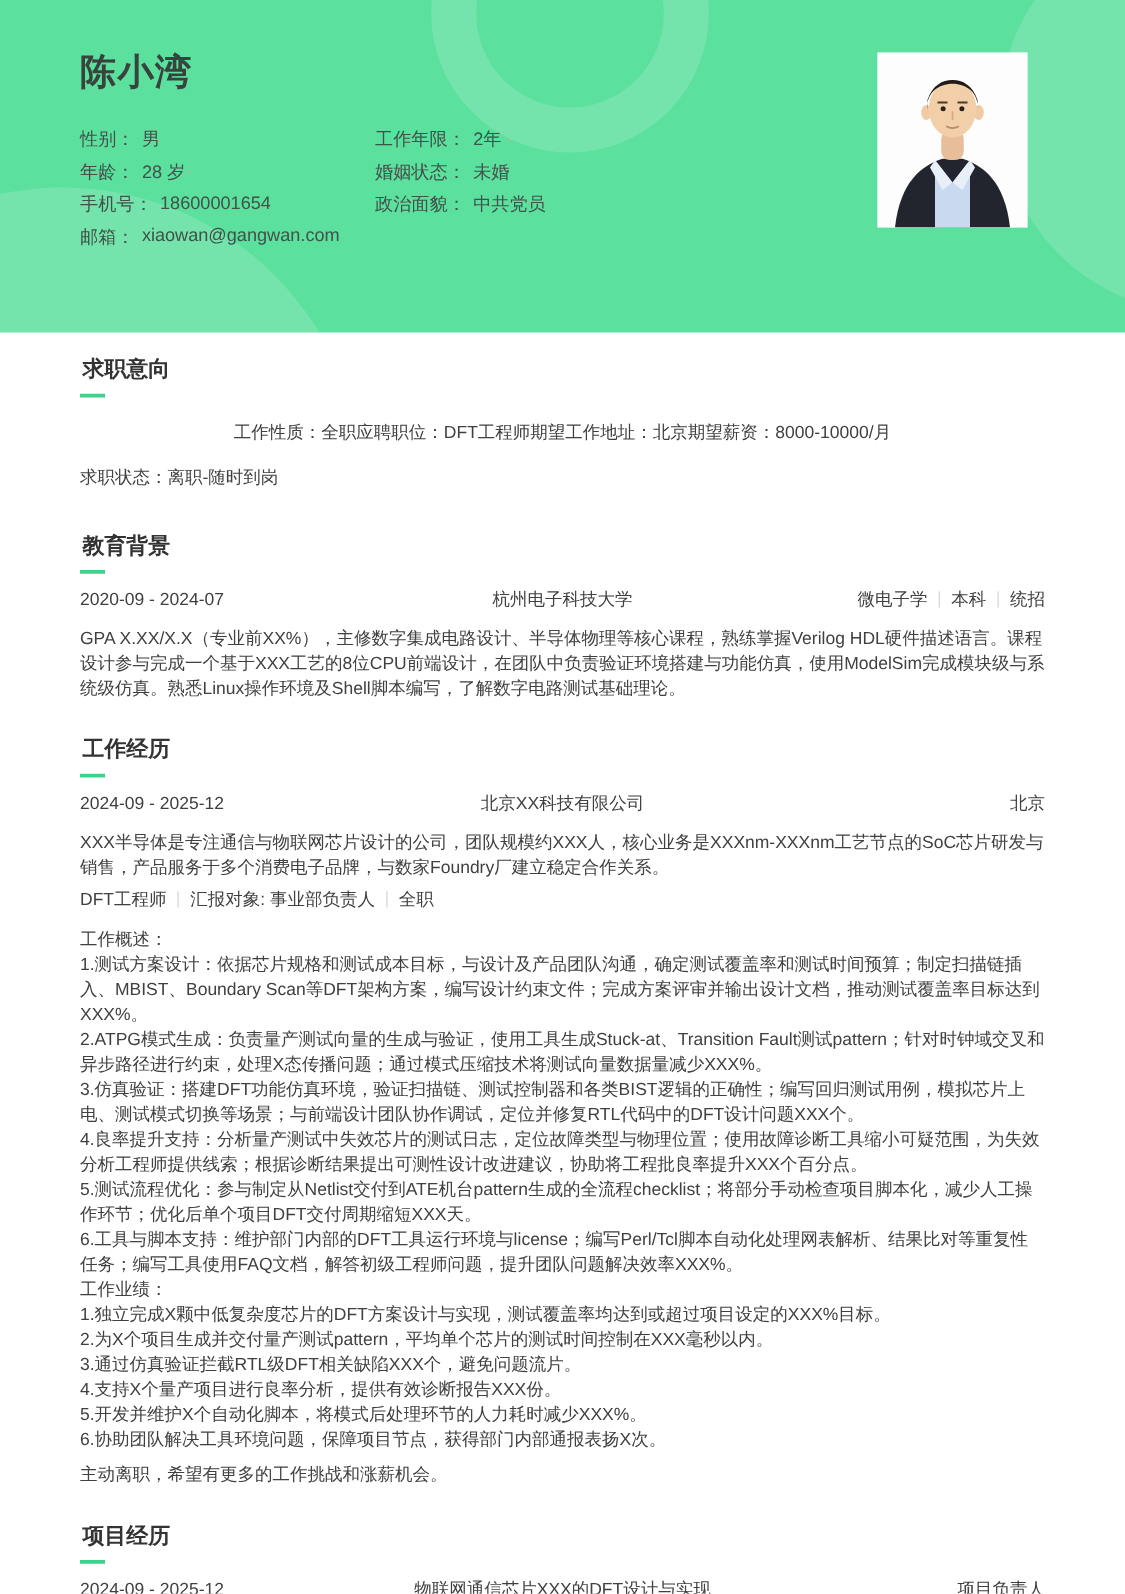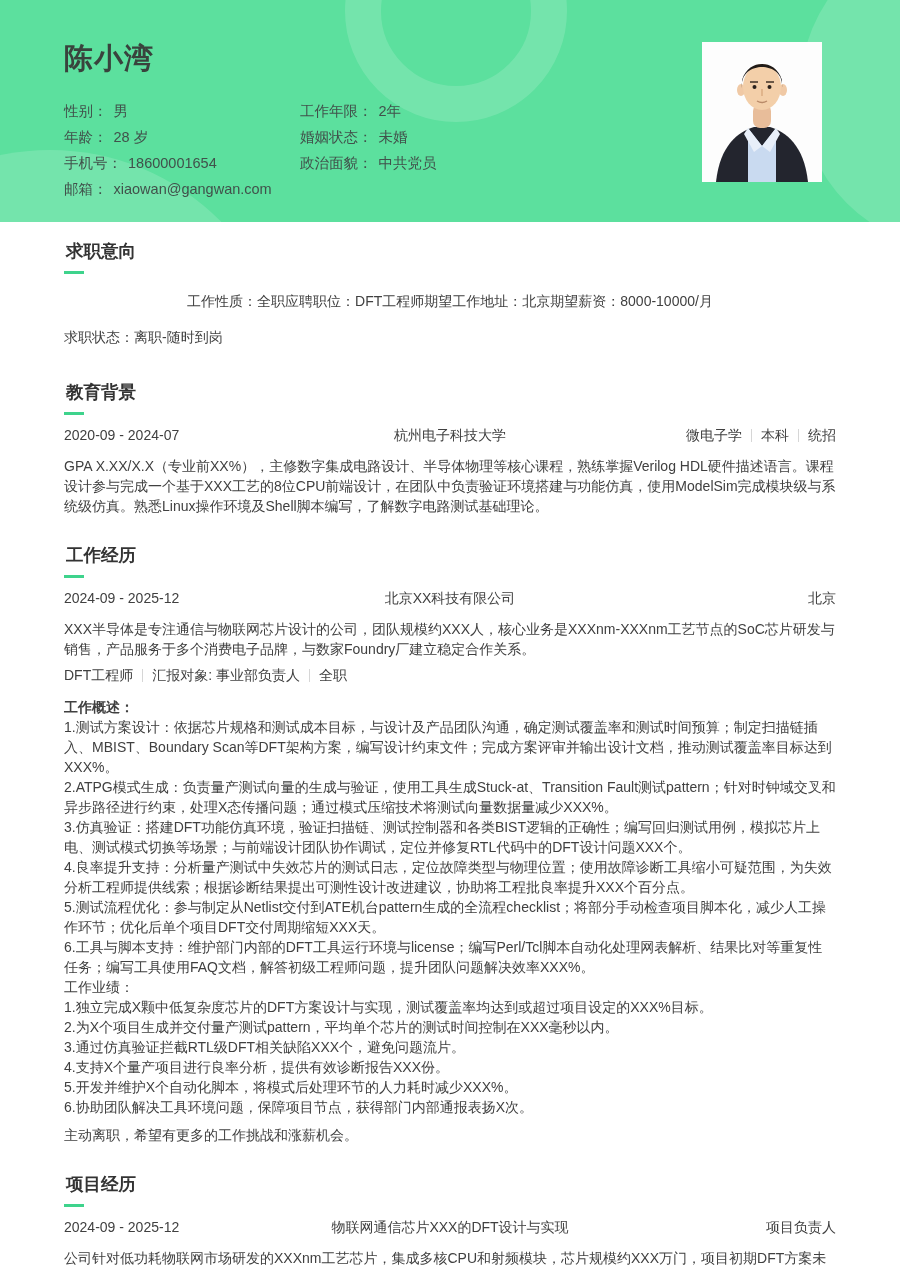--- a/index.html
+++ b/index.html
@@ -3,21 +3,21 @@
 <meta charset="utf-8">
 <style>
   html,body{margin:0;padding:0;}
   body{
     width:900px;height:1275px;overflow:hidden;background:#ffffff;
     font-family:"Liberation Sans","DejaVu Sans",sans-serif;color:#404040;
   }
   .page{width:900px;height:1275px;overflow:hidden;position:relative;}
 
   
-  .hdr{position:relative;height:222px;background:#5CE09E;overflow:hidden;}
+  .hdr{position:relative;height:266px;background:#5CE09E;overflow:hidden;}
   .deco{position:absolute;border-radius:50%;background:rgba(255,255,255,0.15);}
   .deco-bl{width:480px;height:480px;left:-190px;top:150px;}
   .deco-r{width:320px;height:320px;left:800px;top:-70px;}
   .deco-ring{position:absolute;width:150px;height:150px;left:345px;top:-100px;border-radius:50%;
     border:36px solid rgba(255,255,255,0.15);background:transparent;}
   .name{margin:0;padding:40px 0 0 64px;font-size:29px;line-height:36px;font-weight:bold;
     color:#39433D;letter-spacing:1px;position:relative;z-index:2;}
   .info-grid{position:relative;z-index:2;margin:22px 0 0 64px;display:grid;
     grid-template-columns:236px auto;grid-template-rows:repeat(4,26px);grid-auto-flow:column;
     font-size:14.5px;color:#41514B;}
@@ -41,21 +41,21 @@
   .meta-row{display:flex;align-items:baseline;margin-top:10px;font-size:14px;line-height:20px;}
   .m-left{flex:1;text-align:left;white-space:nowrap;}
   .m-center{flex:1.4;text-align:center;white-space:nowrap;}
   .m-right{flex:1;text-align:right;white-space:nowrap;}
 
   .vsep{display:inline-block;width:1px;height:13px;background:#D6D6D6;margin:0 9px;vertical-align:-2px;}
 
   .para{margin:11px 0 0;font-size:14px;line-height:20px;color:#404040;}
   .p0{margin:0;font-size:14px;line-height:20px;color:#404040;}
   .role-row{margin-top:6px;font-size:14px;line-height:20px;white-space:nowrap;}
-  .p-head{margin:12px 0 0;font-size:14px;line-height:20px;font-weight:bold;}
+  .p-head{margin:12px 0 0;font-size:14px;line-height:20px;}
   .p-ach{margin:0 0 0;font-size:14px;line-height:20px;}
   .p-close{margin:8px 0 0;font-size:14px;line-height:20px;}
 </style>
 </head>
 <body>
 
 <div class="page">
 
   <header class="hdr">
     <div class="deco deco-bl"></div>

